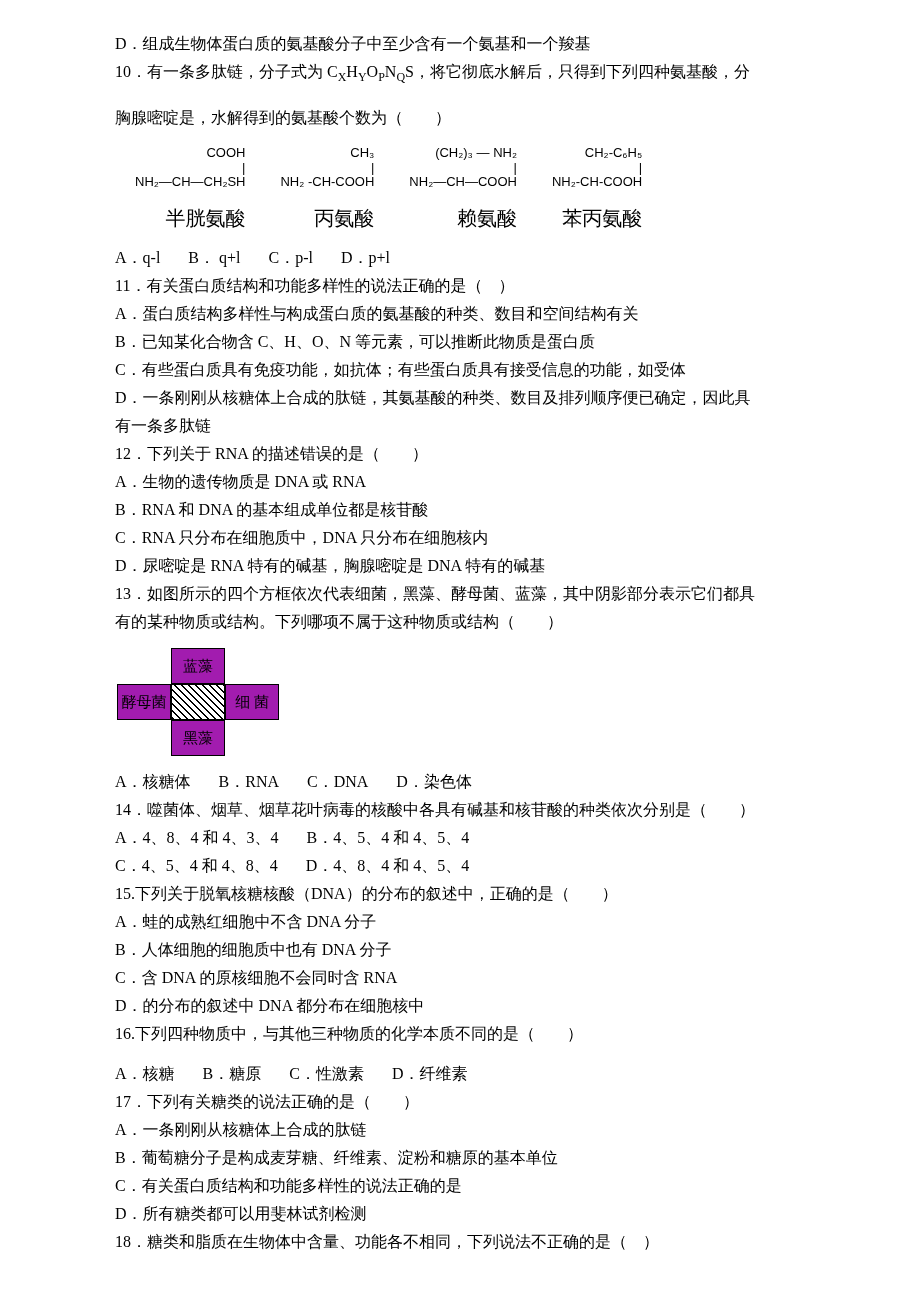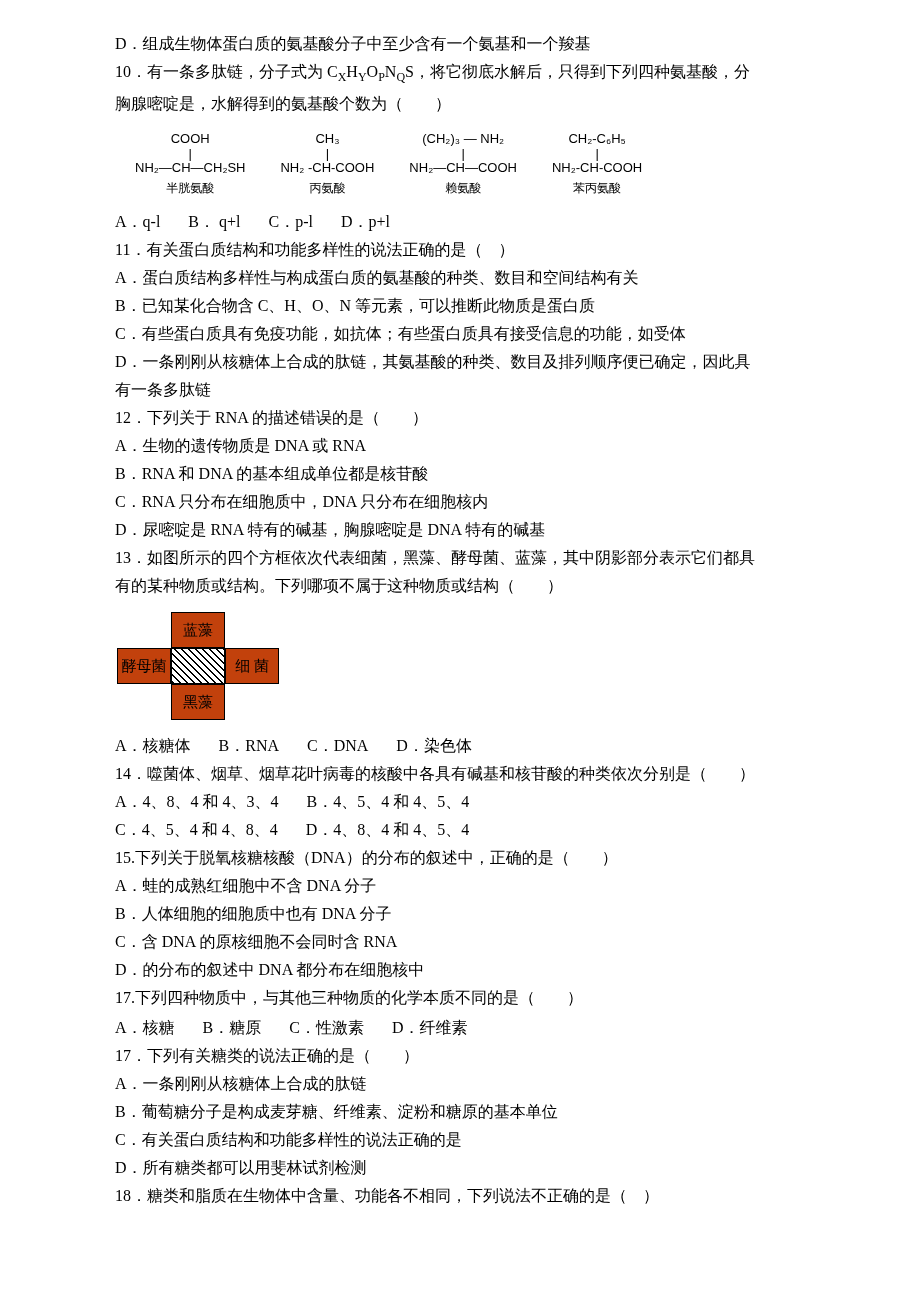--- a/index.html
+++ b/index.html
@@ -6,45 +6,45 @@
     body {
       font-family: "SimSun", "宋体", serif;
       font-size: 16px;
       line-height: 1.75;
       color: #000;
       background: #fff;
       padding: 30px 100px 40px 115px;
       width: 920px;
     }
     .line { margin: 0; }
-    .q-text { margin-bottom: 2px; font-family: Liberation Serif, serif; }
+    .q-text { margin-bottom: 16px; font-family: Liberation Serif, serif; }
     .formula-row {
       display: flex;
       justify-content: flex-start;
       gap: 35px;
       margin: 12px 0 12px 20px;
     }
-    .compound { text-align: center; font-size: 13px; line-height: 1.35; font-family: Arial, sans-serif; }
+    .compound { text-align: right; font-size: 13px; line-height: 1.35; font-family: Arial, sans-serif; }
     .compound .vline { line-height: 0.9; }
-    .compound .name { font-family: "SimSun", serif; font-size: 12px; margin-top: 3px; }
-    .options { margin-top: 2px; }
+    .compound .name { font-family: "SimSun", serif; font-size: 20px; margin-top: 14px; }
+    .options { margin-top: 12px; }
     .opt-inline { display: inline-block; margin-right: 24px; }
     .diagram-grid {
       display: grid;
       grid-template-columns: 54px 54px 54px;
       grid-template-rows: 36px 36px 36px;
       margin: 12px 0 12px 2px;
       font-size: 15px;
     }
     .dcell {
       display: flex;
       align-items: center;
       justify-content: center;
       border: 1.2px solid #000;
-      background: #c2410c;
+      background: #a21caf;
     }
     .shade {
       background-image: repeating-linear-gradient(45deg, #000 0 1.5px, #fff 1.5px 5px);
     }
     .empty { border: none; }
     .sub { font-size: 12px; vertical-align: sub; }
   </style>
 </head>
 <body>
 
@@ -133,21 +133,21 @@
   <span class="opt-inline">C．4、5、4 和 4、8、4</span>
   <span class="opt-inline">D．4、8、4 和 4、5、4</span>
 </div>
 
 <div class="line">15.下列关于脱氧核糖核酸（DNA）的分布的叙述中，正确的是（　　）</div>
 <div class="line">A．蛙的成熟红细胞中不含 DNA 分子</div>
 <div class="line">B．人体细胞的细胞质中也有 DNA 分子</div>
 <div class="line">C．含 DNA 的原核细胞不会同时含 RNA</div>
 <div class="line">D．的分布的叙述中 DNA 都分布在细胞核中</div>
 
-<div class="line">17.下列四种物质中，与其他三种物质的化学本质不同的是（　　）</div>
+<div class="line">16.下列四种物质中，与其他三种物质的化学本质不同的是（　　）</div>
 <div class="line options">
   <span class="opt-inline">A．核糖</span>
   <span class="opt-inline">B．糖原</span>
   <span class="opt-inline">C．性激素</span>
   <span class="opt-inline">D．纤维素</span>
 </div>
 
 <div class="line">17．下列有关糖类的说法正确的是（　　）</div>
 <div class="line">A．一条刚刚从核糖体上合成的肽链</div>
 <div class="line">B．葡萄糖分子是构成麦芽糖、纤维素、淀粉和糖原的基本单位</div>

